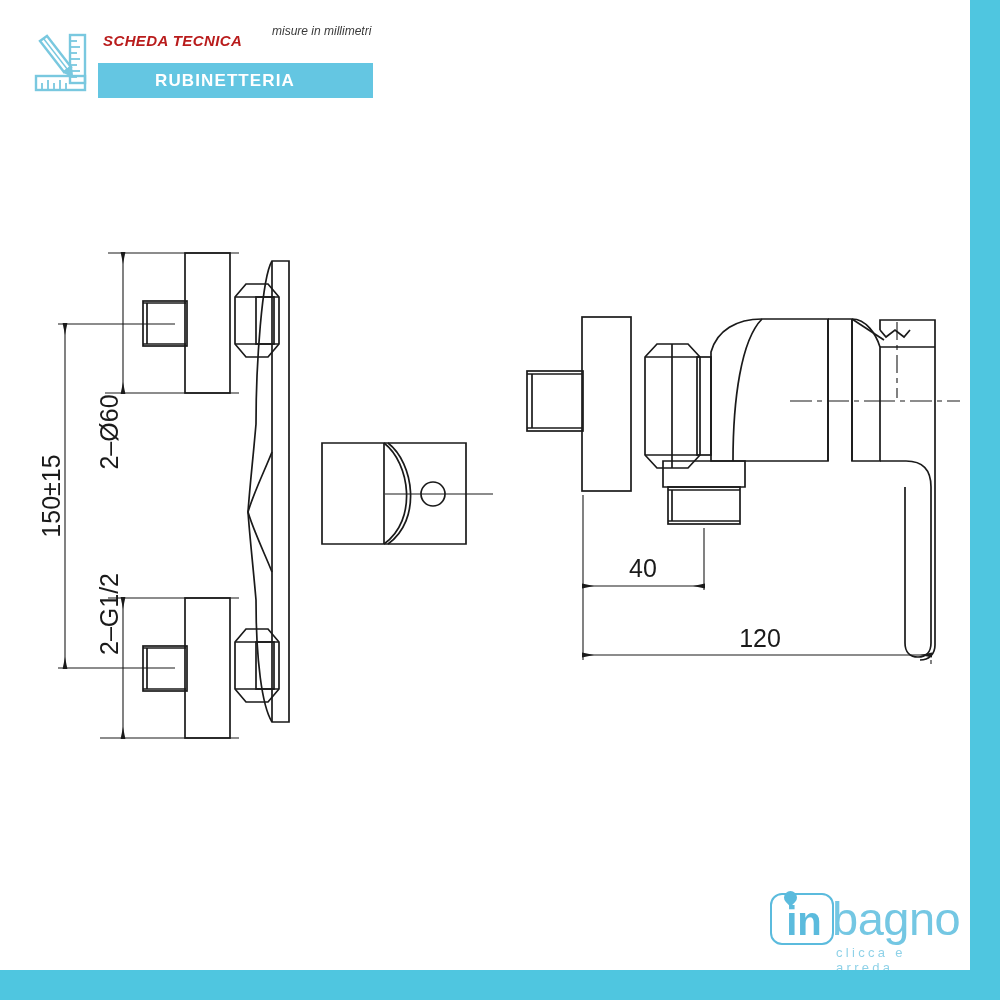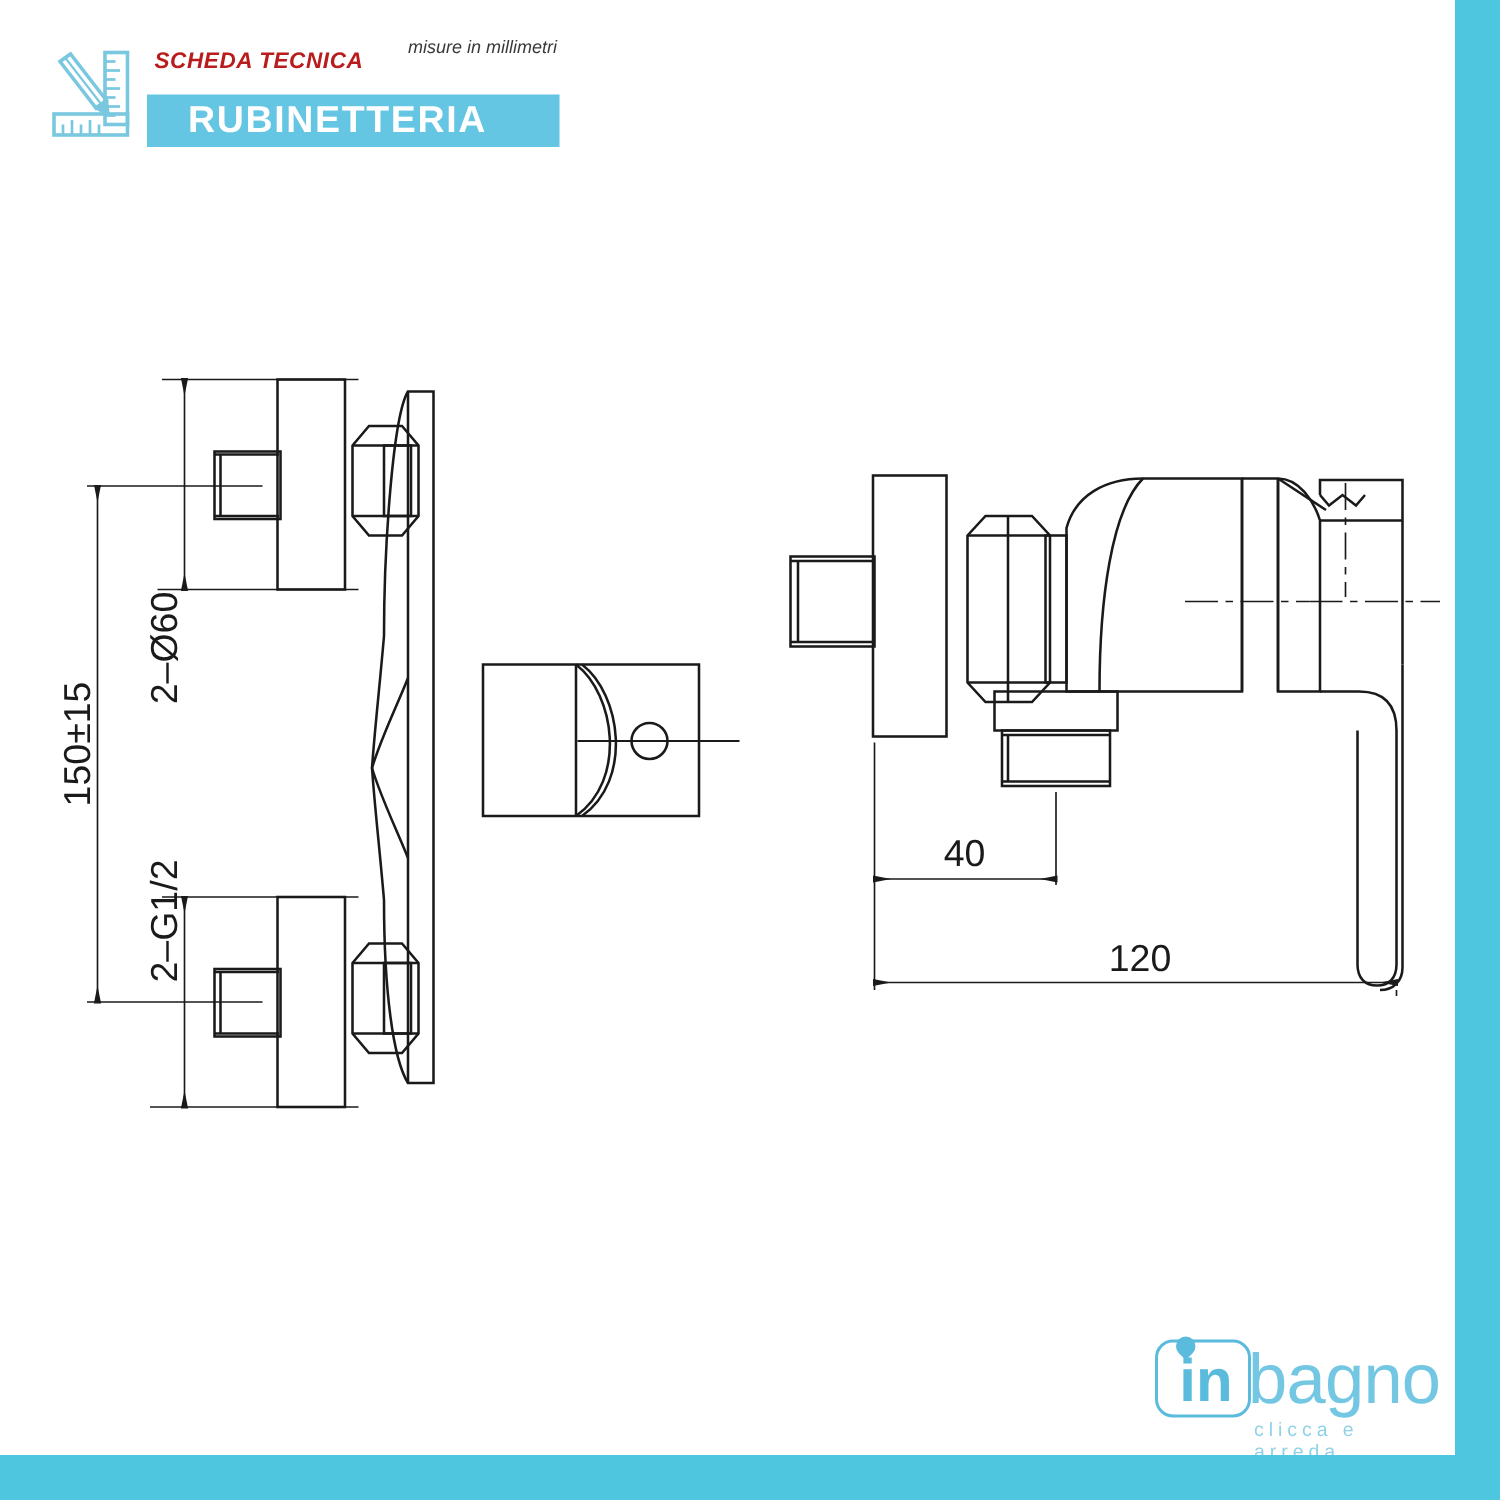--- a/index.html
+++ b/index.html
@@ -82,21 +82,21 @@
   }
   #header-banner-label {
     position: absolute;
     left: 0;
     top: 0;
     width: 254px;
     height: 35px;
     line-height: 35px;
     text-align: center;
     color: #ffffff;
-    font-size: 25px;
+    font-size: 17px;
     font-weight: bold;
     letter-spacing: 1.1px;
     font-family: "Liberation Sans", sans-serif;
   }
   
   #drawing {
     position: absolute;
     left: 0;
     top: 0;
     width: 1000px;

